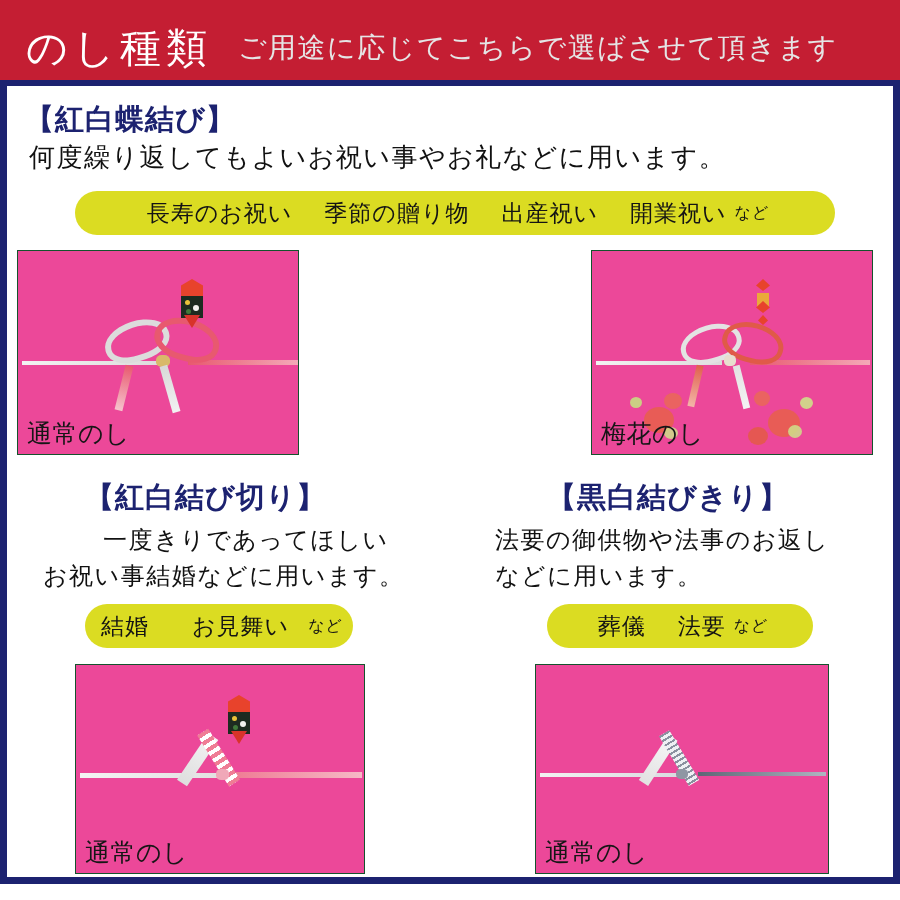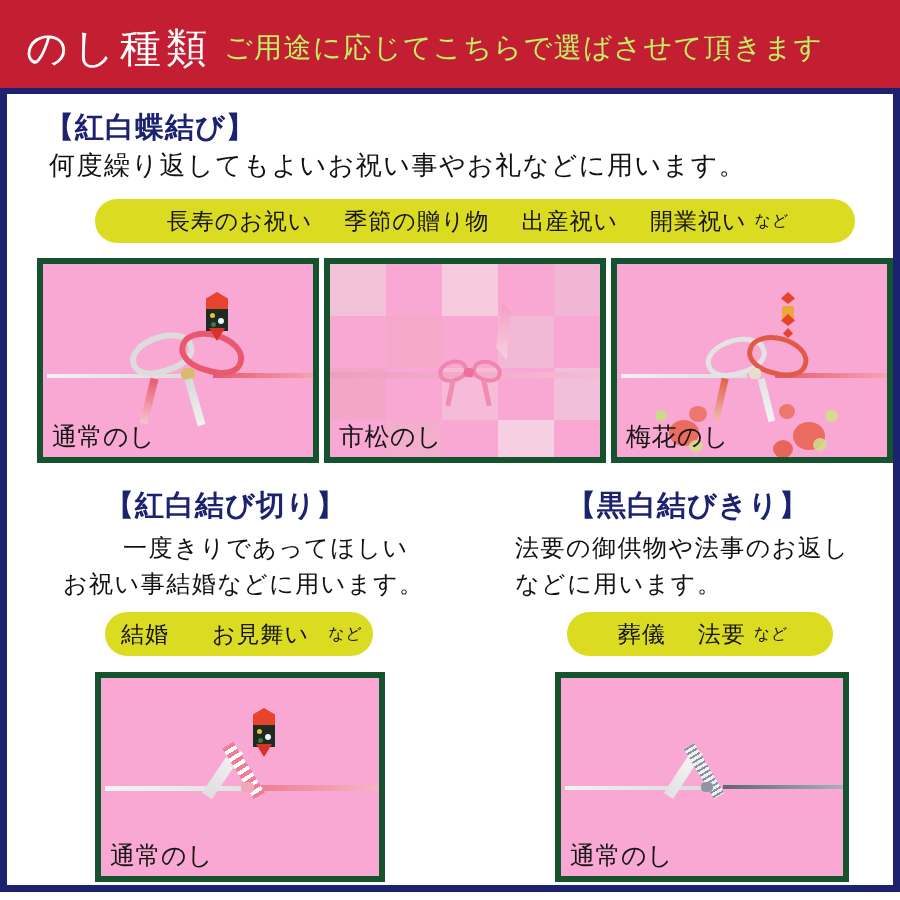--- a/index.html
+++ b/index.html
@@ -33,38 +33,37 @@
     overflow: hidden;
   }
   .banner-title {
     color: #ffffff;
     font-size: 41px;
     letter-spacing: 5px;
     white-space: nowrap;
     font-family: "Liberation Serif", "DejaVu Serif", serif;
   }
   .banner-sub {
-    color: #bef264;
+    color: #e5e5e5;
     font-size: 28px;
     letter-spacing: 1.5px;
-    margin-left: 12px;
+    margin-left: 26px;
     white-space: nowrap;
     font-family: "Liberation Serif", "DejaVu Serif", serif;
   }
 
   
   .frame {
     position: absolute;
-    left: 0; top: 88px;
+    left: 0; top: 80px;
     width: 900px;
     height: 804px;
     border: 7px solid #1c2270;
     border-top-width: 6px;
     background: #ffffff;
-    padding-left: 20px;
   }
 
   .frame-inner {
     position: relative;
     width: 100%;
     height: 100%;
     background: #ffffff;
   }
 
   
@@ -96,22 +95,22 @@
     letter-spacing: 1px;
     white-space: nowrap;
     font-family: "Liberation Serif", "DejaVu Serif", serif;
   }
   .pill .pill-item { margin: 0 16px; }
   .pill .pill-nado { font-size: 16px; margin-left: -8px; margin-right: 10px; }
 
   
   .card {
     position: absolute;
-    background: #f9a8d4;
-    border: 6px solid #14532d;
+    background: #ec4899;
+    border: 1px solid #14532d;
     overflow: hidden;
   }
   .card-art {
     position: absolute;
     left: 0; top: 0;
     width: 100%;
     height: 100%;
   }
   .card-label {
     position: absolute;
@@ -261,58 +260,20 @@
               <span class="n-body"></span>
             <span class="n-dot1"></span>
               <span class="n-dot2"></span>
               <span class="n-dot3"></span>
             <span class="n-tip"></span>
           </div>
         </div>
         <div class="card-label">通常のし</div>
       </div>
 
-      <div class="card" style="left:297px; top:164px; width:282px; height:205px;">
-        <div class="card-art">
-          <div class="checker">
-
-            <div class="chk" style="left:0px;   top:0px;   width:56px; height:52px; background:#f0c6d8; opacity:.85;"></div>
-            <div class="chk" style="left:112px; top:0px;   width:56px; height:52px; background:#f6d2e0; opacity:.8;"></div>
-            <div class="chk" style="left:224px; top:0px;   width:58px; height:52px; background:#eeb9d2; opacity:.85;"></div>
-
-            <div class="chk" style="left:56px;  top:52px;  width:56px; height:52px; background:#f3a9c9; opacity:.9;"></div>
-            <div class="chk" style="left:168px; top:52px;  width:56px; height:52px; background:#f0bcd6; opacity:.85;"></div>
-
-            <div class="chk" style="left:0px;   top:104px; width:56px; height:52px; background:#f1a6c6; opacity:.9;"></div>
-            <div class="chk" style="left:112px; top:104px; width:56px; height:52px; background:#f4bfd8; opacity:.8;"></div>
-            <div class="chk" style="left:224px; top:104px; width:58px; height:52px; background:#f0c3d9; opacity:.85;"></div>
-
-            <div class="chk" style="left:56px;  top:156px; width:56px; height:49px; background:#f2aecb; opacity:.85;"></div>
-            <div class="chk" style="left:168px; top:156px; width:56px; height:49px; background:#f7d6e4; opacity:.85;"></div>
-          </div>
-
-          <div class="mz-line" style="left:0px; top:108px; width:282px; height:6px;
-               background:linear-gradient(to right,#ef9ec0,#f5bcd5);"></div>
-
-          <div class="loop" style="left:108px; top:96px; width:30px; height:22px;
-               border-width:4px; border-color:#f086ae; transform:rotate(-16deg);"></div>
-          <div class="loop" style="left:142px; top:96px; width:30px; height:22px;
-               border-width:4px; border-color:#f086ae; transform:rotate(14deg);"></div>
-          <div class="knot" style="left:134px; top:104px; width:10px; height:9px; background:#ec6f9d;"></div>
-          <div class="mz-line" style="left:118px; top:116px; width:5px; height:26px;
-               background:#f08cb2; transform:rotate(12deg);"></div>
-          <div class="mz-line" style="left:154px; top:116px; width:5px; height:26px;
-               background:#f08cb2; transform:rotate(-12deg);"></div>
-
-          <div class="mz-line" style="left:166px; top:38px; width:15px; height:58px;
-               background:linear-gradient(to bottom,#f29ec1,#f8cfe1);
-               clip-path:polygon(40% 0%, 100% 18%, 70% 100%, 0% 78%);"></div>
-        </div>
-        <div class="card-label">市松のし</div>
-      </div>
 
       <div class="card" style="left:584px; top:164px; width:282px; height:205px;">
         <div class="card-art">
           <div class="mz-line cord-left" style="left:4px;  top:110px; width:126px;"></div>
           <div class="mz-line cord-right-red" style="left:158px; top:109px; width:120px;"></div>
           <div class="loop" style="left:88px; top:74px; width:62px; height:38px;
                border-width:5px; border-color:#e3e3e3; transform:rotate(-16deg);"></div>
           <div class="loop" style="left:130px; top:72px; width:62px; height:40px;
                border-width:5px; border-color:#e05a48; transform:rotate(15deg);"></div>
           <div class="knot" style="left:132px; top:104px; width:12px; height:11px; background:#e8decf;"></div>

